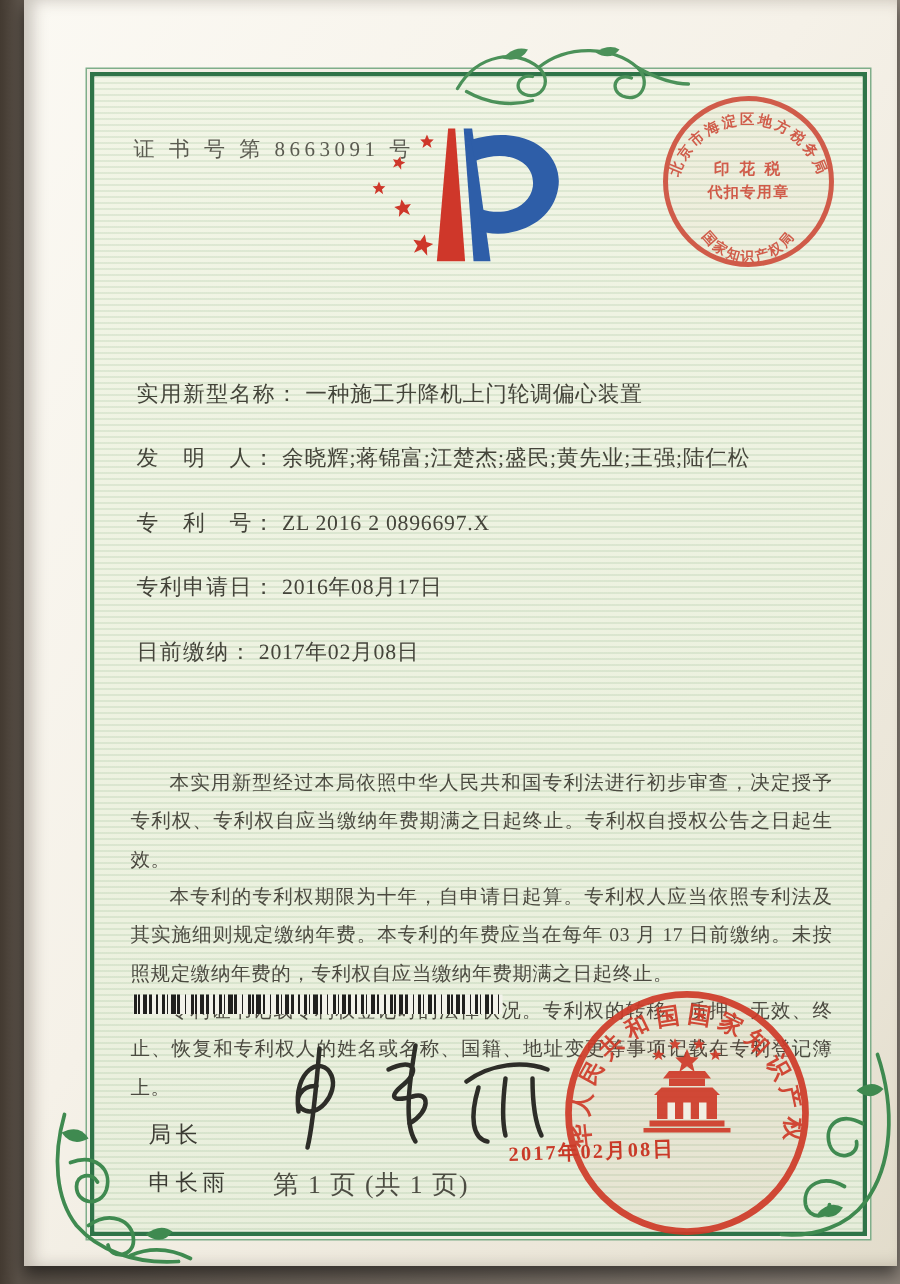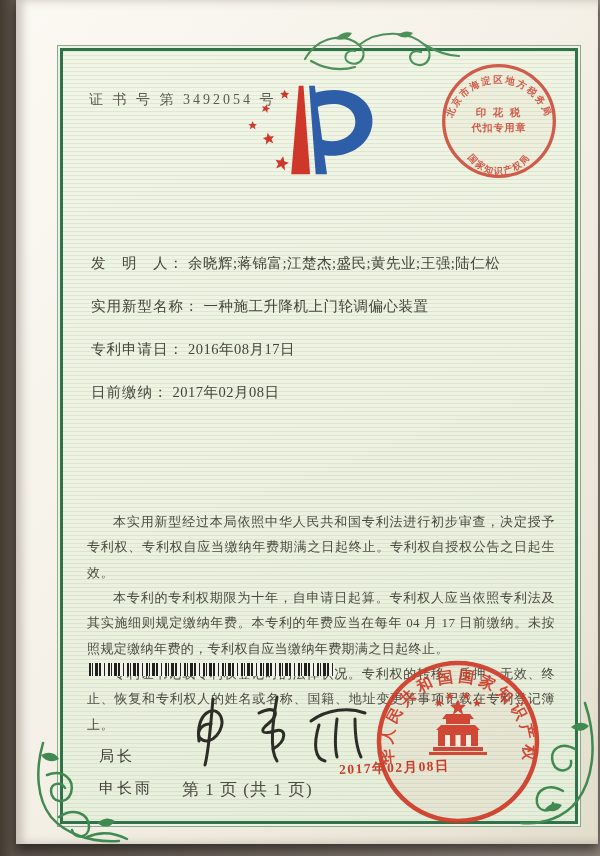--- a/index.html
+++ b/index.html
@@ -59,54 +59,57 @@
   .orn-bl{left:-36px;top:686px;}
   .orn-br{left:452px;top:648px;}
 </style>
 </head>
 <body>
 
 <div class="paper">
   <div class="frame" style="left:44px;top:48px;">
     <div class="inner">
 
-      <div class="cert-no">证 书 号 第 3492054 号</div>
+      <div class="cert-no">证 书 号 第 8663091 号</div>
 
       <svg class="logo" width="160" height="100" viewBox="0 0 170 100">
         <g fill="#ce372a">
           <path d="M0,-6 L1.8,-1.8 L6,-1.5 L2.8,1.5 L4,6 L0,3 L-4,6 L-2.8,1.5 L-6,-1.5 L-1.8,-1.8 Z" transform="translate(57,13) scale(0.8)"></path>
           <path d="M0,-6 L1.8,-1.8 L6,-1.5 L2.8,1.5 L4,6 L0,3 L-4,6 L-2.8,1.5 L-6,-1.5 L-1.8,-1.8 Z" transform="translate(37,28) scale(0.75) rotate(15)"></path>
           <path d="M0,-6 L1.8,-1.8 L6,-1.5 L2.8,1.5 L4,6 L0,3 L-4,6 L-2.8,1.5 L-6,-1.5 L-1.8,-1.8 Z" transform="translate(23,46) scale(0.75)"></path>
           <path d="M0,-6 L1.8,-1.8 L6,-1.5 L2.8,1.5 L4,6 L0,3 L-4,6 L-2.8,1.5 L-6,-1.5 L-1.8,-1.8 Z" transform="translate(40,60) scale(1.0) rotate(-10)"></path>
           <path d="M0,-6 L1.8,-1.8 L6,-1.5 L2.8,1.5 L4,6 L0,3 L-4,6 L-2.8,1.5 L-6,-1.5 L-1.8,-1.8 Z" transform="translate(54,86) scale(1.2) rotate(12)"></path>
         </g>
         <polygon points="72,4 77,4 84,98 64,98" fill="#cf372a"></polygon>
         <polygon points="83,4 89,4 102,98 90,98" fill="#2e5ea8"></polygon>
         <path d="M88,12 C128,0 154,22 150,46 C146,72 116,84 92,76 L95,61 C113,67 130,59 132,45 C134,27 114,18 91,27 Z" fill="#2e5ea8"></path>
       </svg>
 
 
       <div class="fields">
         <div class="row">
+          <span class="lb">实用新型名称：</span><span class="vl">一种施工升降机上门轮调偏心装置</span>
+        </div>
+        <div class="row">
           <span class="lb">发　明　人：</span><span class="vl">余晓辉;蒋锦富;江楚杰;盛民;黄先业;王强;陆仁松</span>
         </div>
         <div class="row">
-          <span class="lb">实用新型名称：</span><span class="vl">一种施工升降机上门轮调偏心装置</span>
+          <span class="lb">专　利　号：</span><span class="vl">ZL 2016 2 0896697.X</span>
         </div>
         <div class="row">
           <span class="lb">专利申请日：</span><span class="vl">2016年08月17日</span>
         </div>
         <div class="row">
           <span class="lb">日前缴纳：</span><span class="vl">2017年02月08日</span>
         </div>
       </div>
 
       <div class="paras">
         <p>本实用新型经过本局依照中华人民共和国专利法进行初步审查，决定授予专利权、专利权自应当缴纳年费期满之日起终止。专利权自授权公告之日起生效。</p>
-        <p>本专利的专利权期限为十年，自申请日起算。专利权人应当依照专利法及其实施细则规定缴纳年费。本专利的年费应当在每年 04 月 17 日前缴纳。未按照规定缴纳年费的，专利权自应当缴纳年费期满之日起终止。</p>
+        <p>本专利的专利权期限为十年，自申请日起算。专利权人应当依照专利法及其实施细则规定缴纳年费。本专利的年费应当在每年 03 月 17 日前缴纳。未按照规定缴纳年费的，专利权自应当缴纳年费期满之日起终止。</p>
         <p>专利证书记载专利权登记时的法律状况。专利权的转移、质押、无效、终止、恢复和专利权人的姓名或名称、国籍、地址变更等事项记载在专利登记簿上。</p>
       </div>
 
       <div class="barcode"></div>
 
       <div class="signer">
         <div>局长</div>
         <div>申长雨</div>
       </div>
 

